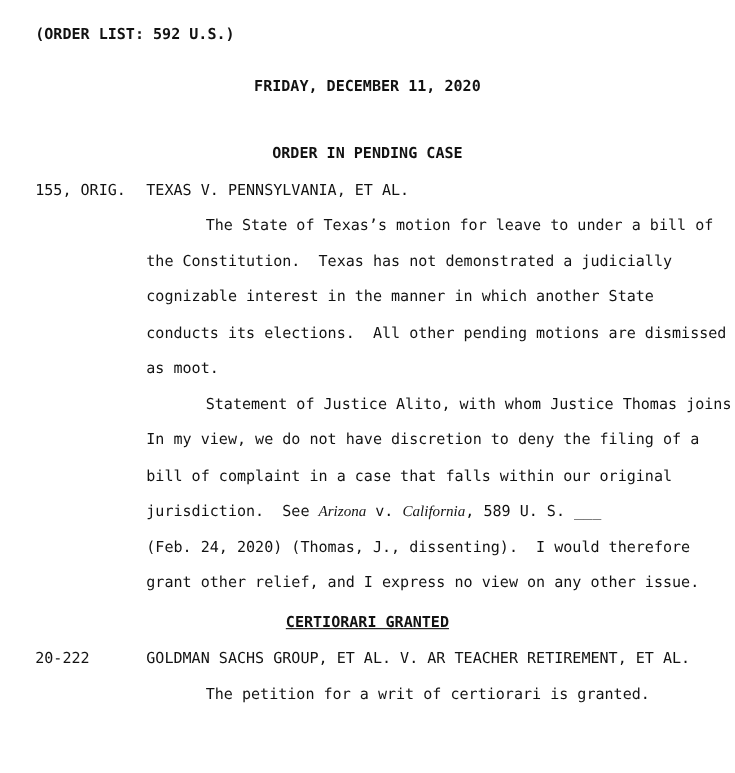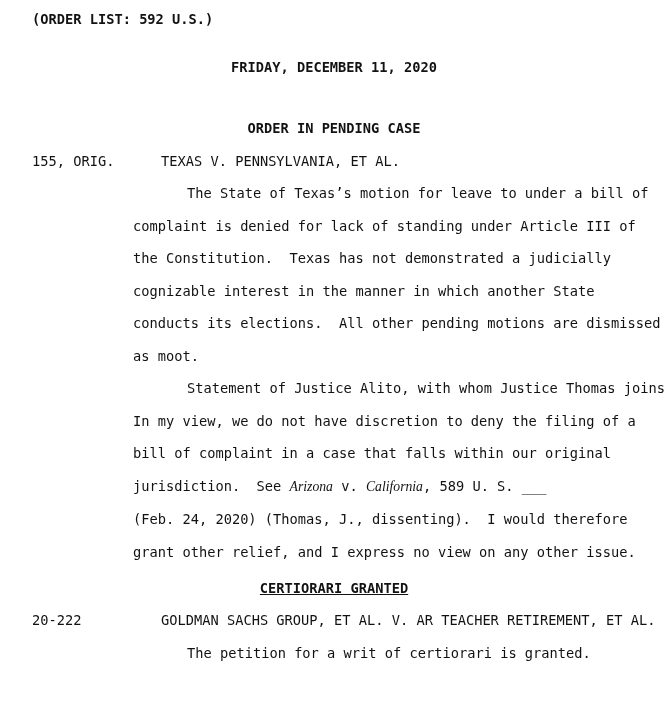--- a/index.html
+++ b/index.html
@@ -17,40 +17,40 @@
     color: #121212;
     font-family: "DejaVu Sans Mono", "Liberation Mono", monospace;
     font-size: 13.7px;
     line-height: 32.5px;
     overflow: hidden;
   }
   .header-line {
     padding-left: 32px;
     font-weight: bold;
     white-space: pre;
+    margin-top: 12px;
   }
   .centered {
     text-align: center;
     font-weight: bold;
     white-space: pre;
   }
   .date-heading {
     margin-top: 15.5px;
   }
   .pending-heading {
     margin-top: 28.5px;
   }
   .cert-heading {
     margin-top: 3.5px;
     text-decoration: underline;
   }
   .case-row {
     display: flex;
     white-space: pre;
-    gap: 28px;
   }
   .docket {
     flex: none;
     width: 133px;
     padding-left: 32px;
     box-sizing: border-box;
   }
   .case-name {
     flex: none;
   }
@@ -79,21 +79,20 @@
 
   <div class="centered pending-heading">ORDER IN PENDING CASE</div>
 
   <div class="case-row">
     <div class="docket">155, ORIG.</div>
     <div class="case-name">TEXAS V. PENNSYLVANIA, ET AL.</div>
   </div>
 
   <div class="body-block">
     <div class="line indent">The State of Texas’s motion for leave to under a bill of</div>
-    <div class="line">complaint is denied for lack of standing under Article III of</div>
     <div class="line">the Constitution.  Texas has not demonstrated a judicially</div>
     <div class="line">cognizable interest in the manner in which another State</div>
     <div class="line">conducts its elections.  All other pending motions are dismissed</div>
     <div class="line">as moot.</div>
   </div>
 
   <div class="body-block">
     <div class="line indent">Statement of Justice Alito, with whom Justice Thomas joins:</div>
     <div class="line">In my view, we do not have discretion to deny the filing of a</div>
     <div class="line">bill of complaint in a case that falls within our original</div>

